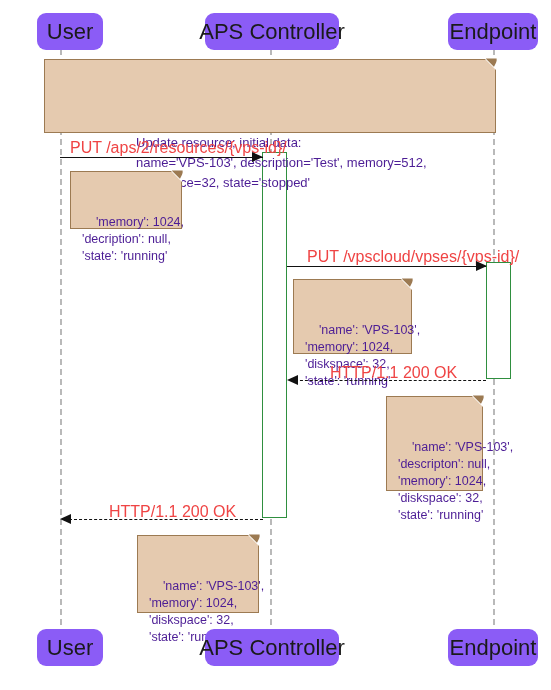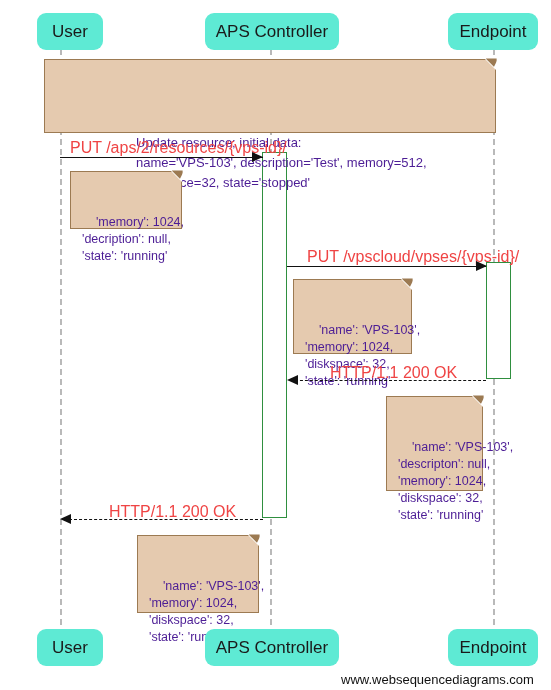--- a/index.html
+++ b/index.html
@@ -23,27 +23,27 @@
   
   .lifeline {
     position: absolute;
     width: 0;
     border-left: 2px dashed #b9b9b9;
   }
 
   
   .participant {
     position: absolute;
-    background: #5eead4;
+    background: #8b5cf6;
     border-radius: 9px;
     display: flex;
     align-items: center;
     justify-content: center;
     color: #1a1a1a;
-    font-size: 17px;
+    font-size: 22px;
     line-height: 1;
     white-space: nowrap;
     box-sizing: border-box;
   }
 
   
   .activation {
     position: absolute;
     background: #ffffff;
     border: 1.4px solid #2f8f3f;
@@ -206,15 +206,14 @@
   <div class="participant" style="left:37px; top:629px; width:66px; height:37px;">
     <span>User</span>
   </div>
   <div class="participant" style="left:205px; top:629px; width:134px; height:37px;">
     <span>APS Controller</span>
   </div>
   <div class="participant" style="left:448px; top:629px; width:90px; height:37px;">
     <span>Endpoint</span>
   </div>
 
-  <div class="footer" style="left:341px; top:672px;">www.websequencediagrams.com</div>
 
 </div>
 
 </body></html>

